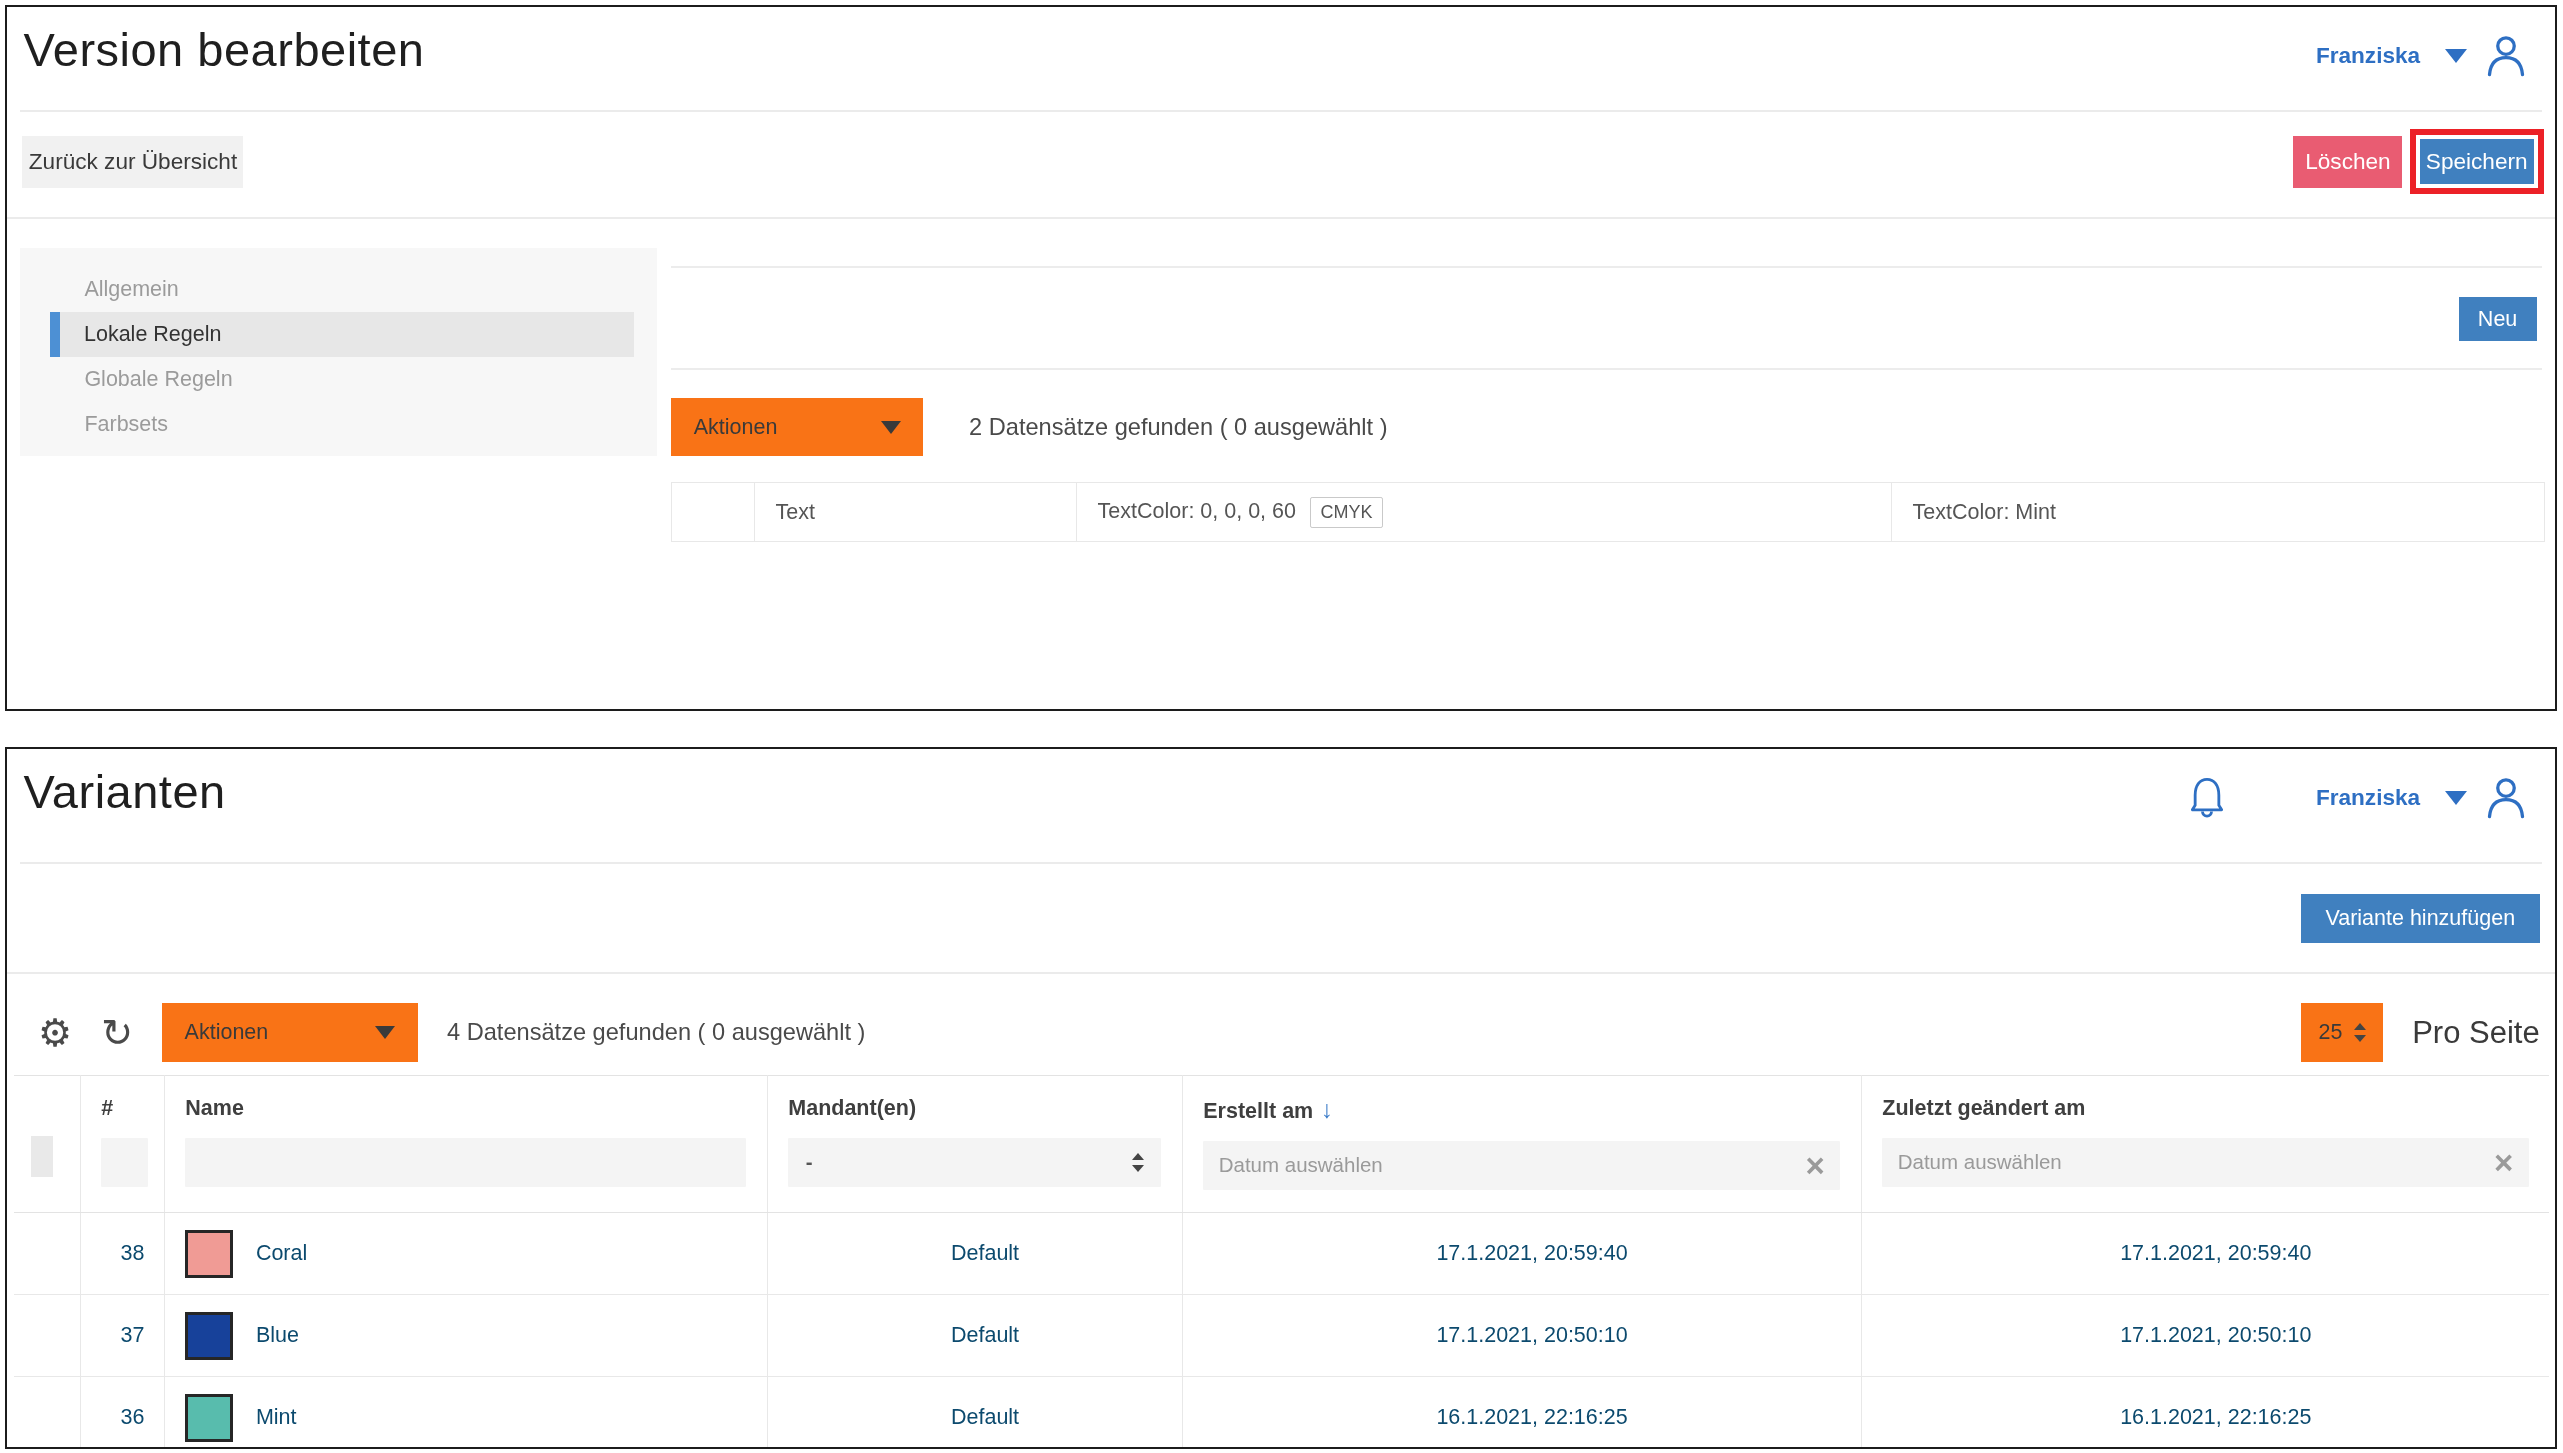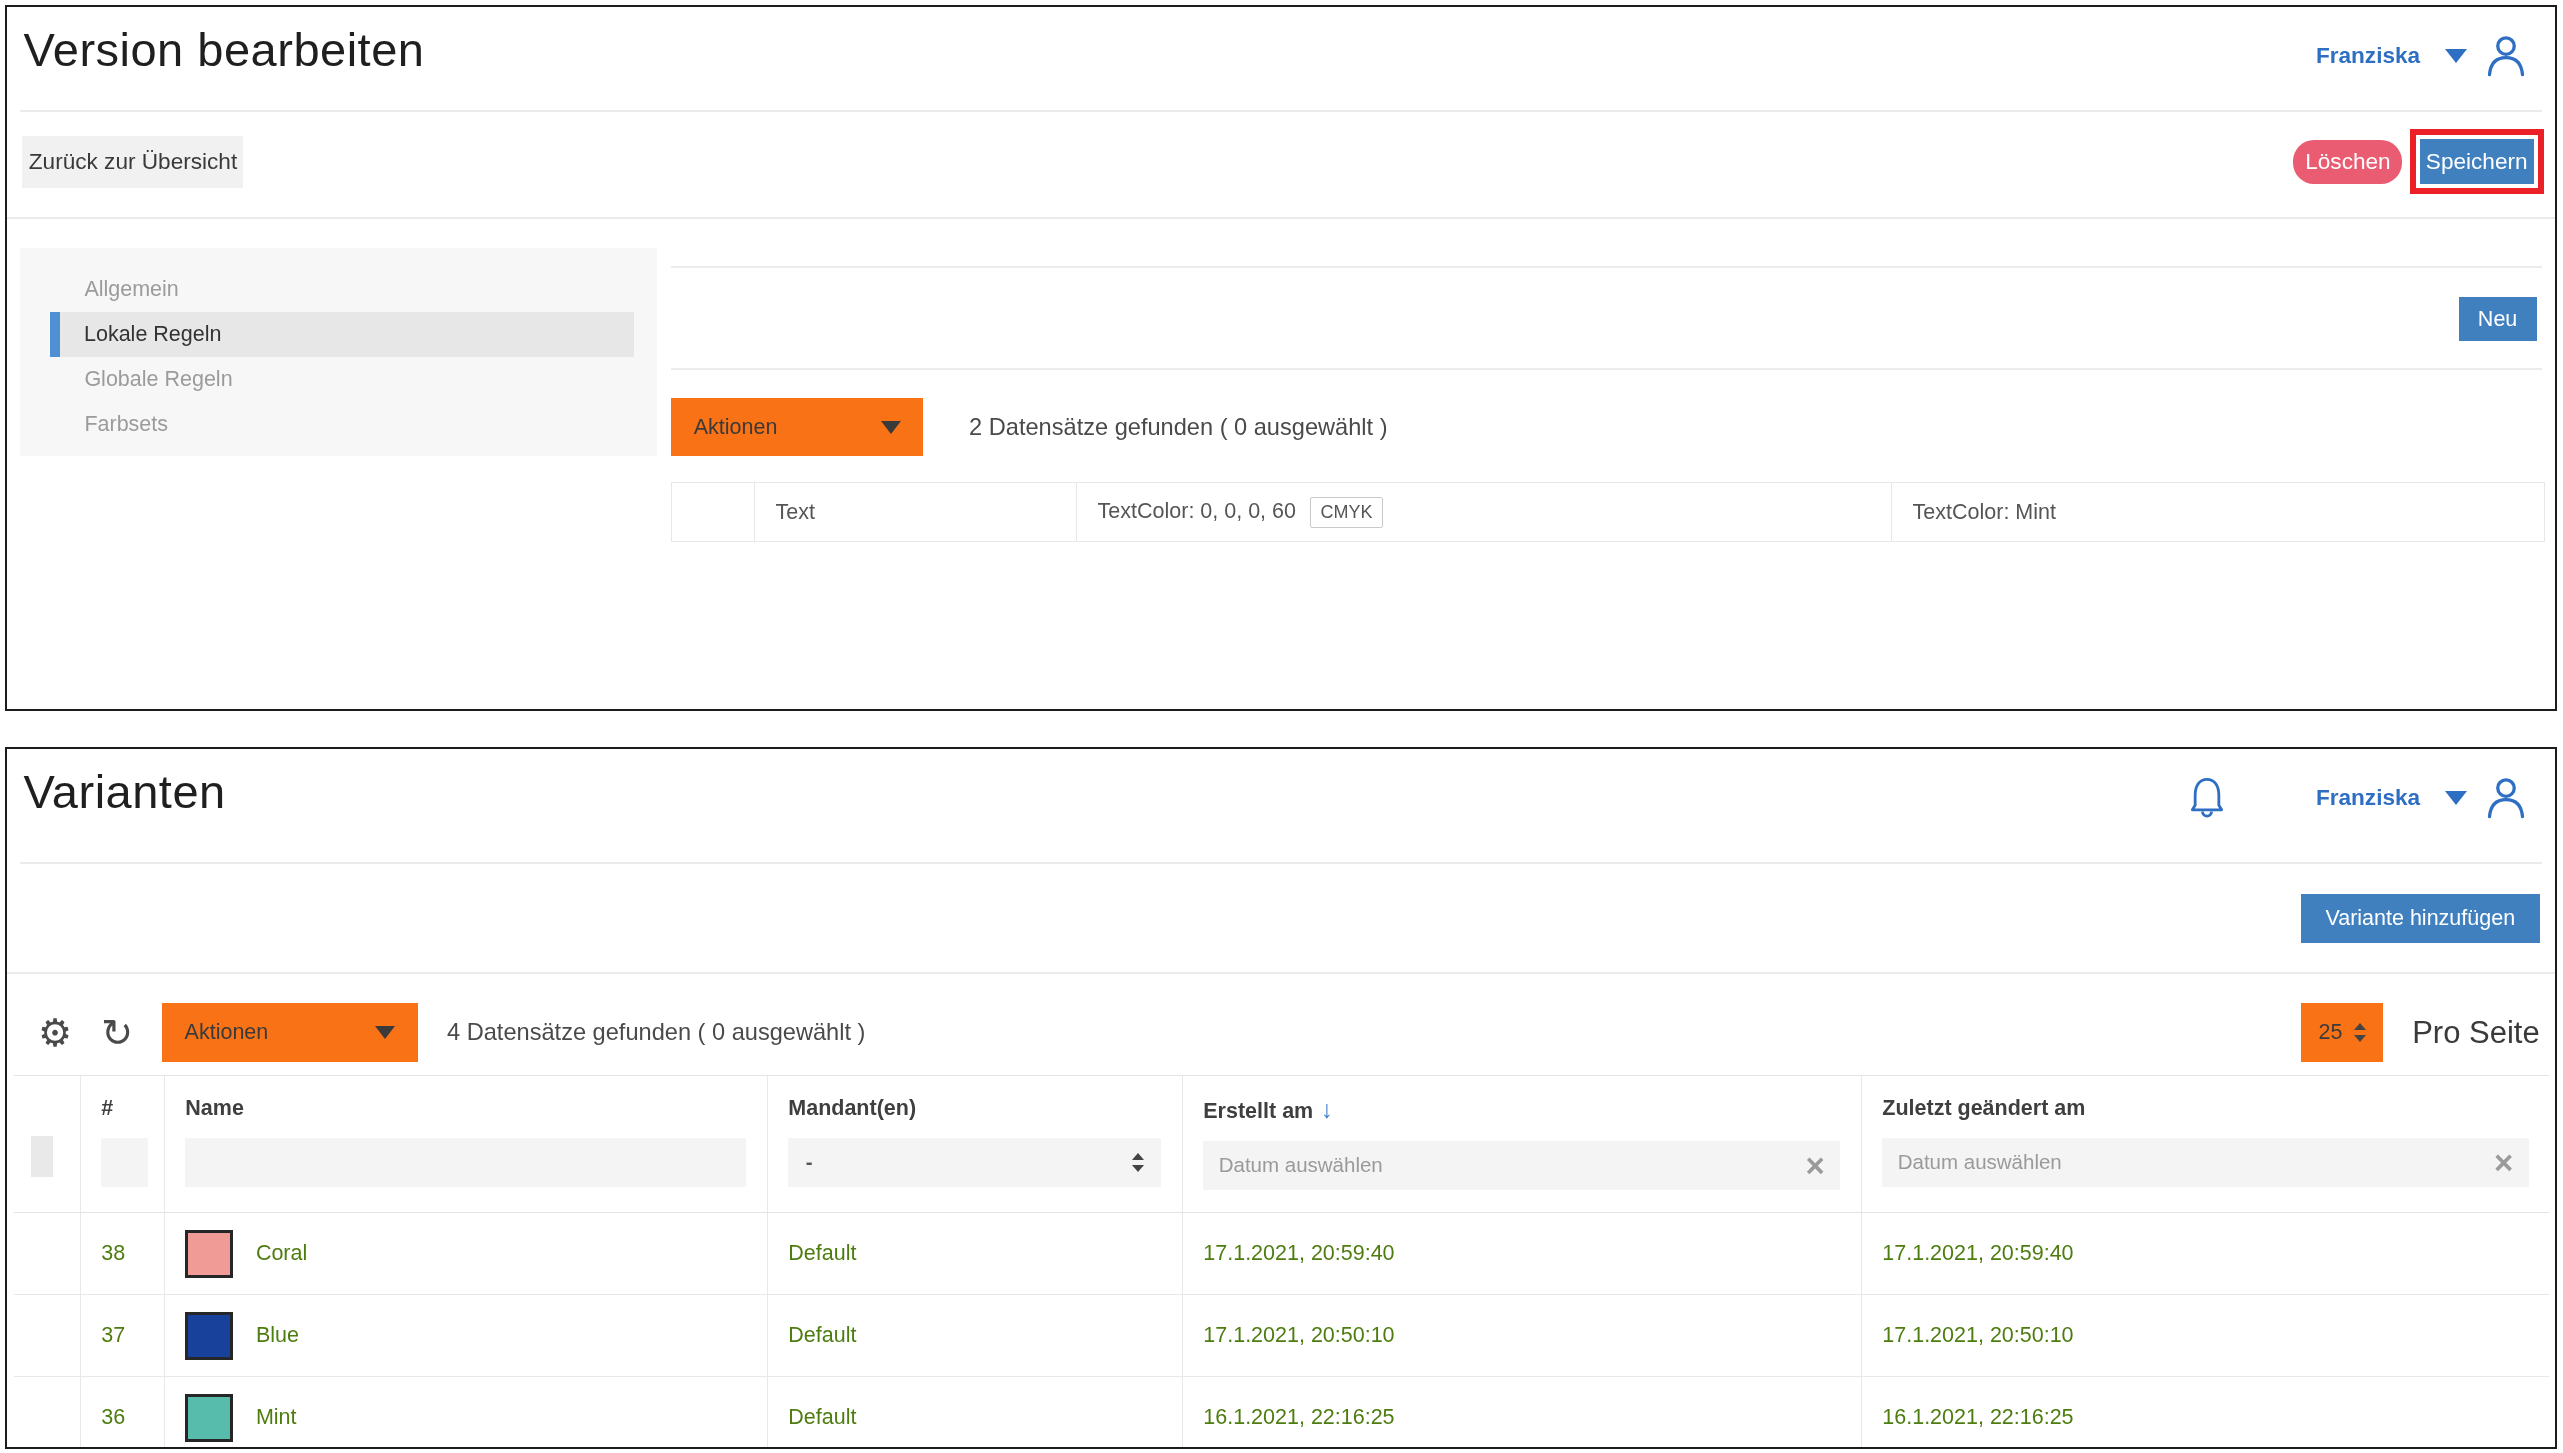--- a/index.html
+++ b/index.html
@@ -19,21 +19,21 @@
   .hline{position:absolute;height:2.1px;background:#ebebeb;}
 
   .btn{display:flex;align-items:center;justify-content:center;font-size:22.6px;cursor:pointer;
        box-sizing:border-box;white-space:nowrap;}
   .btn-gray{background:#f1f1f1;color:#3a3a3a;}
   .btn-blue{background:#4080bf;color:#fff;}
   .btn-red{background:#e95c72;color:#fff;}
 
   .back-btn{position:absolute;left:15.4px;top:129px;width:221px;height:52px;}
   .action-btn-row{position:absolute;right:11.3px;top:122px;display:flex;align-items:center;gap:7.2px;}
-  .delete-btn{width:109px;height:44px;border-radius:21px;}
+  .delete-btn{width:109px;height:52px;}
   .save-annotation{border:6.2px solid #ec2127;padding:4.1px;background:#fff;}
   .save-btn{width:114px;height:45px;}
 
   .sidebar{position:absolute;left:13.3px;top:241px;width:637px;height:208px;background:#f7f7f7;
            padding-top:18.5px;box-sizing:border-box;}
   .side-item{margin-left:30px;margin-right:23px;height:45px;display:flex;align-items:center;
              padding-left:34px;font-size:21.5px;color:#9b9b9b;cursor:pointer;box-sizing:border-box;}
   .side-item.active{background:#e7e7e7;border-left:10.3px solid #4d90d4;padding-left:23.6px;color:#333;}
 
   .content-line{position:absolute;left:664px;right:13.3px;height:1.5px;background:#ececec;}
@@ -65,21 +65,21 @@
   .spin{display:inline-flex;flex-direction:column;gap:4.6px;}
   .spin i{width:0;height:0;border-left:6.7px solid transparent;border-right:6.7px solid transparent;display:block;}
   .spin .up{border-bottom:7.7px solid #444;}
   .spin .dn{border-top:7.7px solid #444;}
 
   .var-table{position:absolute;left:7.2px;top:326px;width:2535px;}
   .var-table th{border-bottom:1.5px solid #e3e3e3;border-right:1.5px solid #e8e8e8;border-top:1.5px solid #e3e3e3;
        text-align:left;vertical-align:top;padding:19.5px 20.5px 22.6px 20.5px;position:relative;}
   .var-table th:last-child,.var-table td:last-child{border-right:none;}
   .var-table td{border-bottom:1.5px solid #e8e8e8;border-right:1.5px solid #e8e8e8;height:81px;
-       font-size:21.5px;color:#4d7c0f;vertical-align:middle;padding:0 0 0 20.5px;white-space:nowrap;overflow:hidden;}
+       font-size:21.5px;color:#0c4a6e;vertical-align:middle;padding:0 0 0 20.5px;white-space:nowrap;overflow:hidden;text-align:center;}
   .h-label{font-size:21.5px;color:#3f3f3f;font-weight:700;margin-bottom:17.4px;white-space:nowrap;}
   .sort-arrow{color:#3a7bc8;font-size:24.6px;font-weight:400;margin-left:7.2px;}
   .filter{background:#f4f4f4;height:49px;border:none;outline:none;width:100%;box-sizing:border-box;
           font-size:20.5px;color:#555;border-radius:1px;}
   input.filter{padding:0 15.4px;font-family:"Liberation Sans","DejaVu Sans",sans-serif;}
   input.filter::placeholder{color:#9a9a9a;opacity:1;}
   .filter-flex{display:flex;align-items:center;justify-content:space-between;padding:0 17.4px;cursor:pointer;}
   .date-wrap{position:relative;}
   .date-wrap input{padding-right:56px;}
   .clear-x{position:absolute;right:15.4px;top:50%;transform:translateY(-50%);font-size:33px;color:#9a9a9a;

